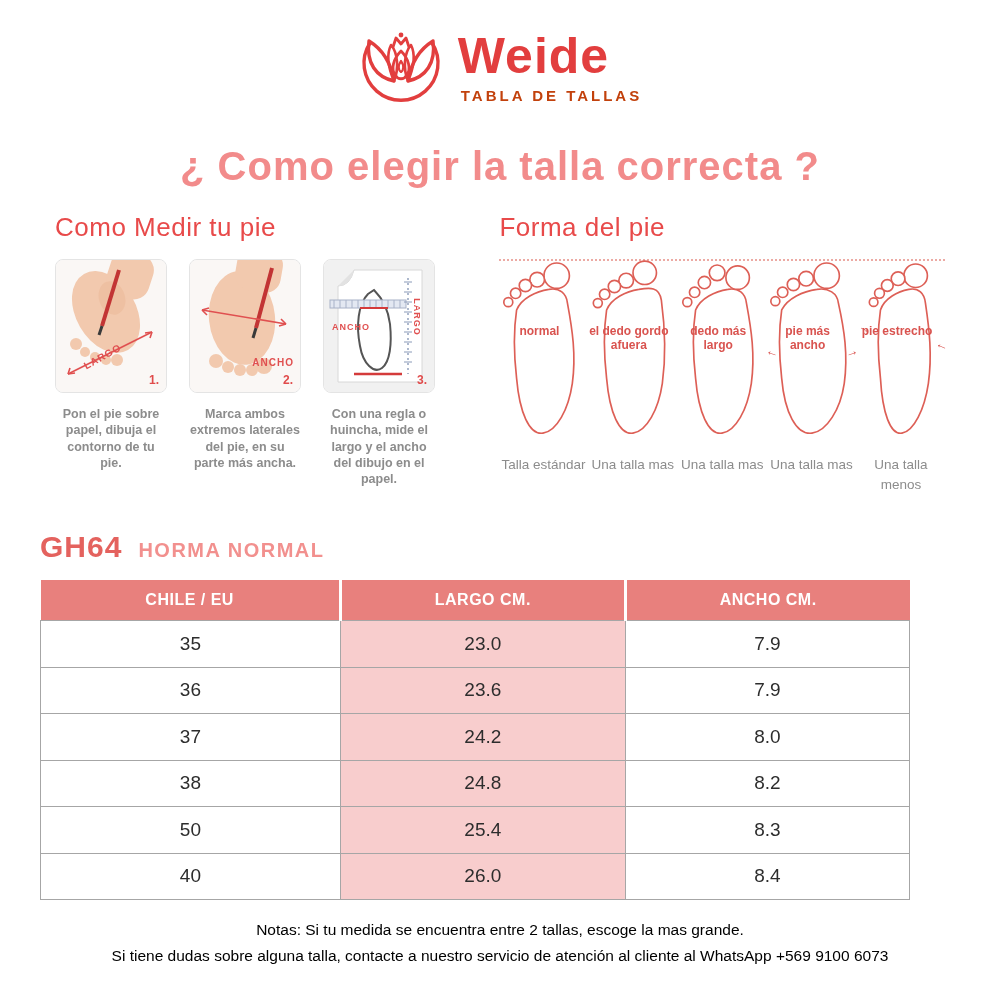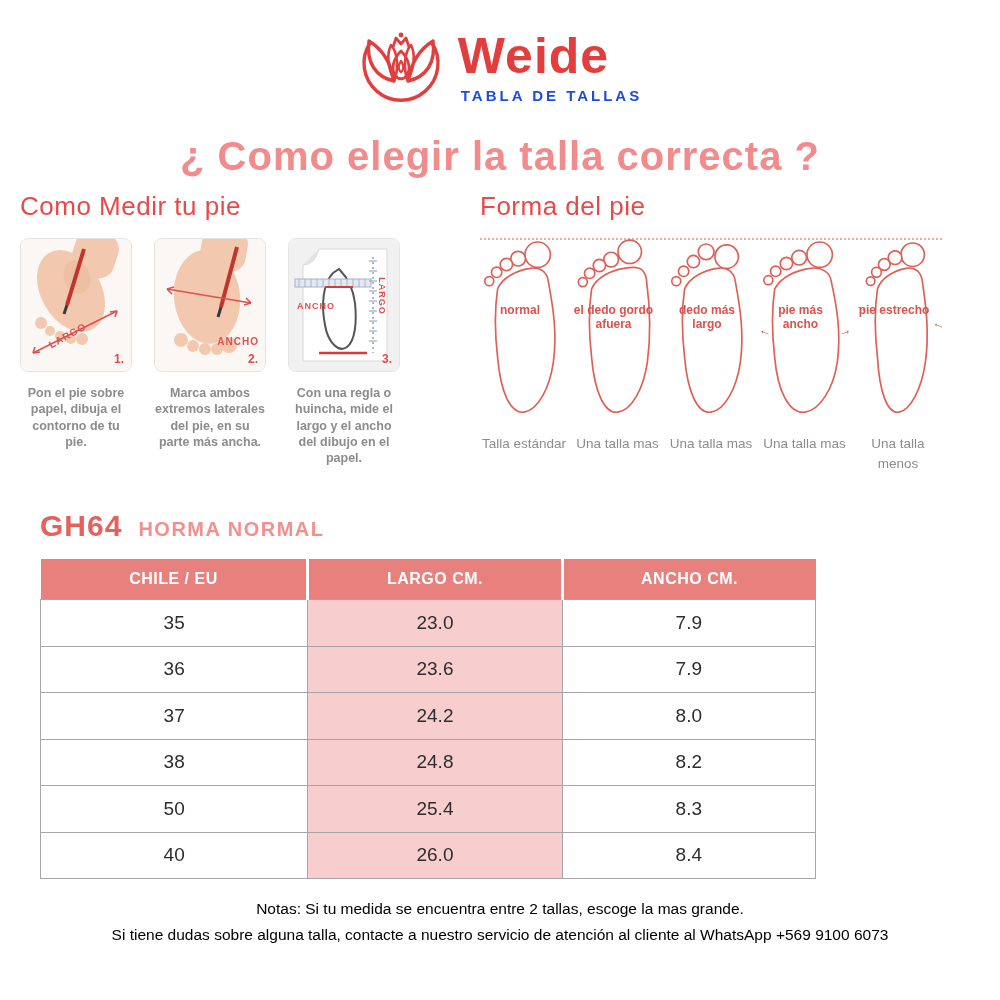--- a/index.html
+++ b/index.html
@@ -2,27 +2,27 @@
 <html><head>
 <meta charset="utf-8">
 <style>
   * { margin:0; padding:0; box-sizing:border-box; }
   html,body { width:1000px; height:1000px; background:#fff; font-family:"Liberation Sans", sans-serif; overflow:hidden; }
 
   
   .logo-row { display:flex; justify-content:center; align-items:center; gap:14px; padding-top:12px; height:122px; }
   .logo-text { display:flex; flex-direction:column; align-items:flex-start; }
   .brand-name { font-size:50px; font-weight:700; color:#e23e3e; letter-spacing:1px; line-height:1; }
-  .brand-tagline { font-size:15px; font-weight:700; color:#1d4ed8; letter-spacing:3px; margin-top:6px; margin-left:3px; }
-
-  
-  .main-title { text-align:center; font-size:40px; font-weight:700; color:#f28b8b; margin-top:12px; letter-spacing:1px; }
-
-  
-  .content-row { display:flex; padding:0 20px; margin-top:12px; }
+  .brand-tagline { font-size:15px; font-weight:700; color:#c2410c; letter-spacing:3px; margin-top:6px; margin-left:3px; }
+
+  
+  .main-title { text-align:center; font-size:40px; font-weight:700; color:#f28b8b; margin-top:22px; letter-spacing:1px; }
+
+  
+  .content-row { display:flex; padding:0 55px; margin-top:23px; }
   .col-left { width:438px; }
   .col-right { width:462px; margin-left:22px; }
   .section-heading { font-size:26px; color:#e84a4a; font-weight:500; letter-spacing:.5px; }
 
   
   .steps-row { display:flex; gap:22px; margin-top:16px; }
   .step-card { position:relative; width:112px; height:134px; border:1px solid #e4e4e4; border-radius:8px; background:#fdfcfc; overflow:hidden; }
   .step-num { position:absolute; right:7px; bottom:5px; color:#e04b4b; font-size:12px; font-weight:700; }
   .lbl-red { position:absolute; color:#e05050; font-weight:700; font-size:10px; letter-spacing:1px; }
   .card1-largo { left:26px; bottom:30px; transform:rotate(-29deg); }
@@ -41,21 +41,21 @@
   .arrow { position:absolute; font-size:13px; color:#d9534f; font-weight:700; }
   .feet-captions { display:flex; justify-content:space-between; margin-top:8px; }
   .foot-caption { width:88px; text-align:center; font-size:13.5px; color:#8c8c8c; line-height:1.5; }
 
   
   .model-row { padding:0 40px; margin-top:34px; display:flex; align-items:baseline; }
   .model-code { font-size:30px; font-weight:800; color:#e4625e; letter-spacing:1px; }
   .model-sub { font-size:20px; font-weight:700; color:#f2908e; margin-left:16px; letter-spacing:1.5px; }
 
   
-  table.size-table { border-collapse:collapse; width:776px; margin:16px 40px 1px; table-layout:fixed; }
+  table.size-table { border-collapse:collapse; width:870px; margin:16px 40px 1px; table-layout:fixed; }
   .size-table th { background:#e8807d; color:#fff; font-size:16px; font-weight:700; height:41px; letter-spacing:.5px; border:none; }
   .size-table th + th { border-left:3px solid #fff; }
   .size-table td { border:1px solid #a6a6a6; text-align:center; font-size:19px; color:#2d2d2d; height:46.5px; }
   .size-table td.hl { background:#f8cdcd; }
 
   
   .notes { margin-top:17px; text-align:center; color:#000000; font-size:15.5px; line-height:1.65; }
 </style>
 </head>
 <body>

